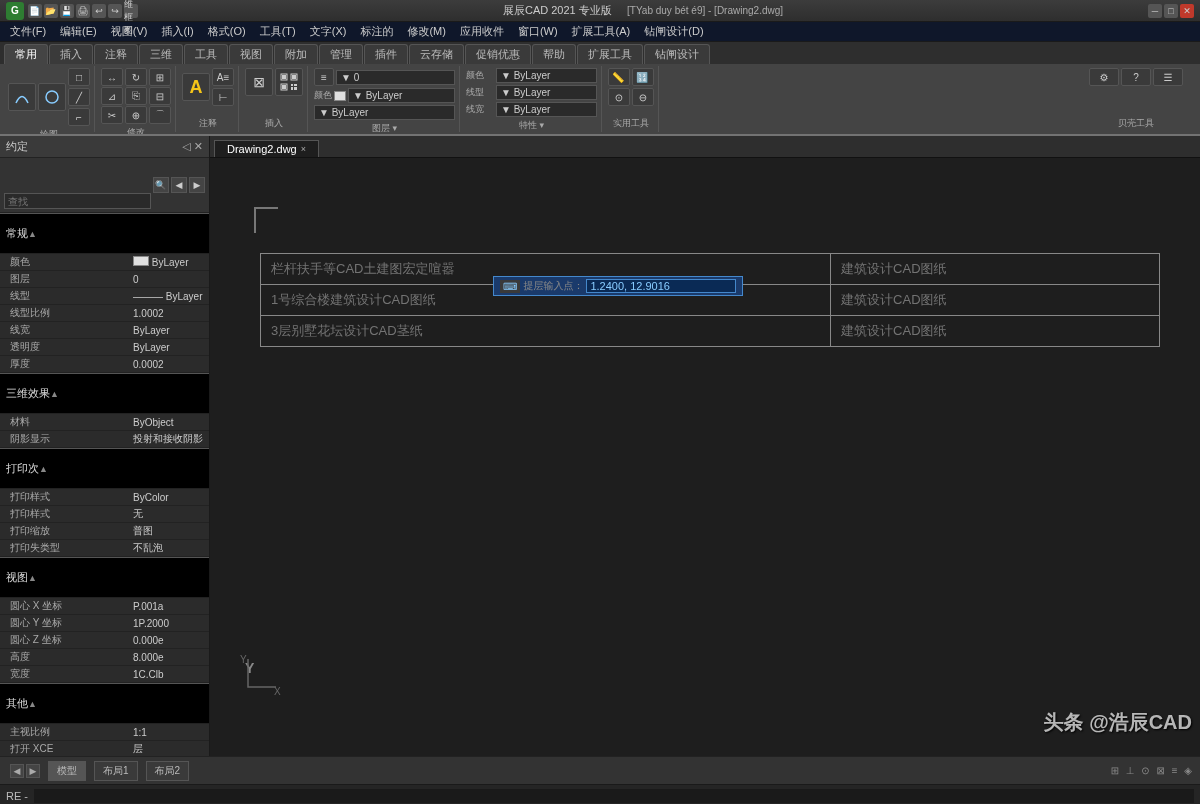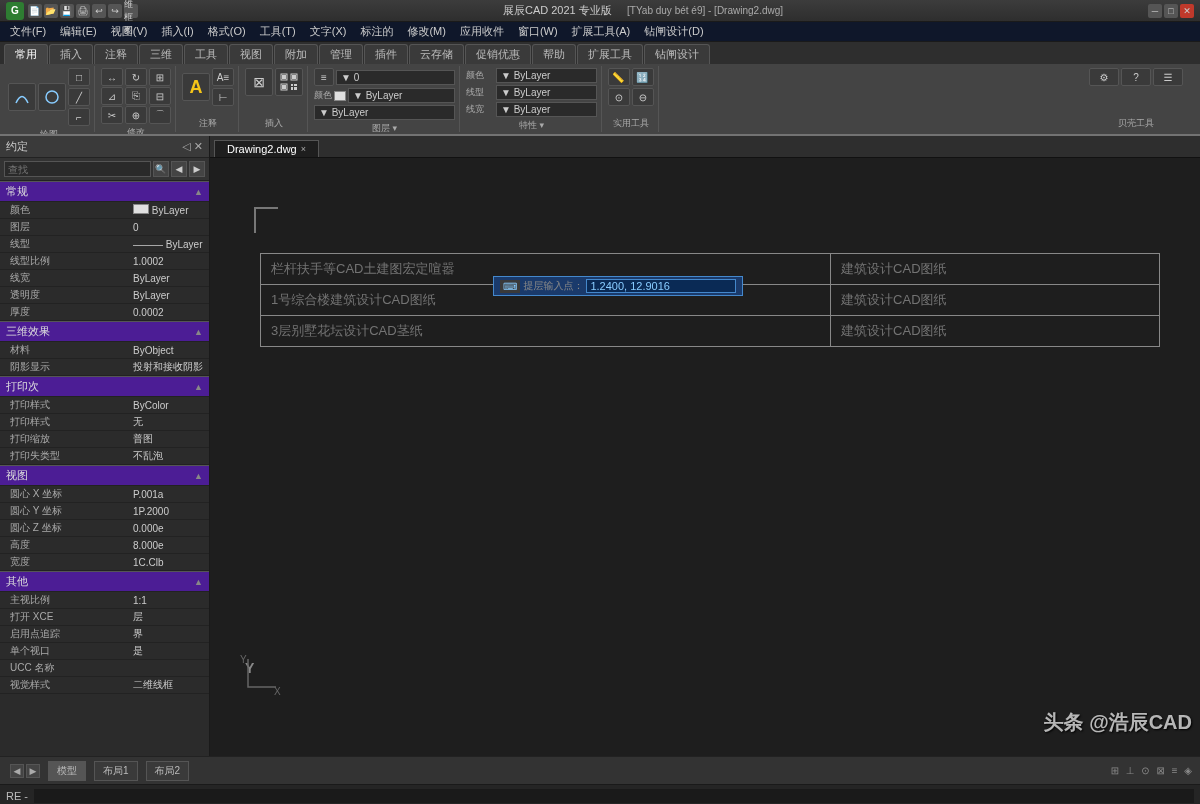--- a/index.html
+++ b/index.html
@@ -206,44 +206,44 @@
       border-bottom: 1px solid #222;
     }
     #search-input {
       flex: 1;
       background: #2a2a2a;
       border: 1px solid #555;
       color: #ccc;
       font-size: 10px;
       padding: 1px 3px;
       height: 16px;
+      margin-top: 32px;
     }
     .search-btn {
       width: 16px;
       height: 16px;
       background: #444;
       border: 1px solid #555;
       cursor: pointer;
       display: flex;
       align-items: center;
       justify-content: center;
       font-size: 9px;
       color: #ccc;
     }
 
     .prop-section-header {
-      background: #4c1d95;
-      padding: 2px 6px;
+      background: #000000;
+      padding: 12px 6px;
       font-size: 11px;
       color: #ddd;
       border-bottom: 1px solid #222;
       border-top: 1px solid #555;
       display: flex;
       align-items: center;
-      justify-content: space-between;
     }
     .prop-row {
       display: flex;
       padding: 1px 4px 1px 10px;
       border-bottom: 1px solid #222;
       min-height: 17px;
       align-items: center;
     }
     .prop-label {
       width: 80px;

